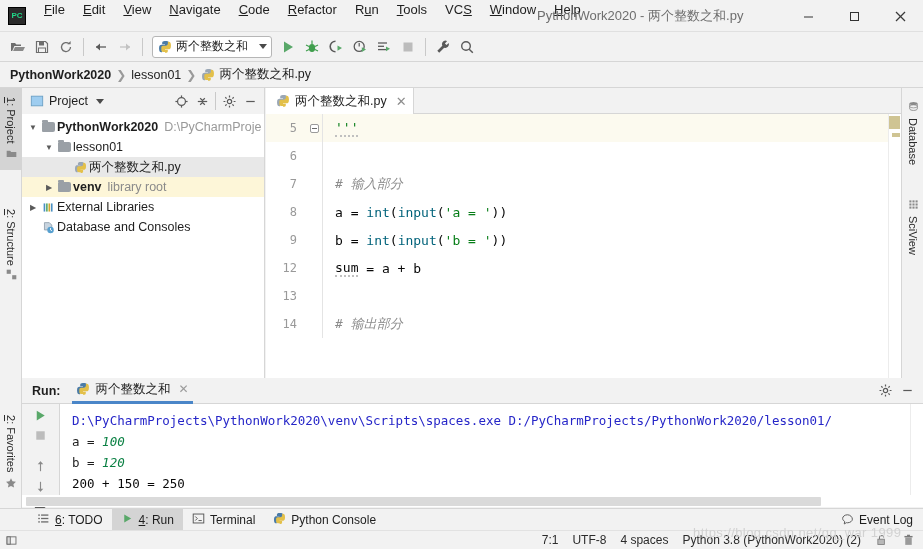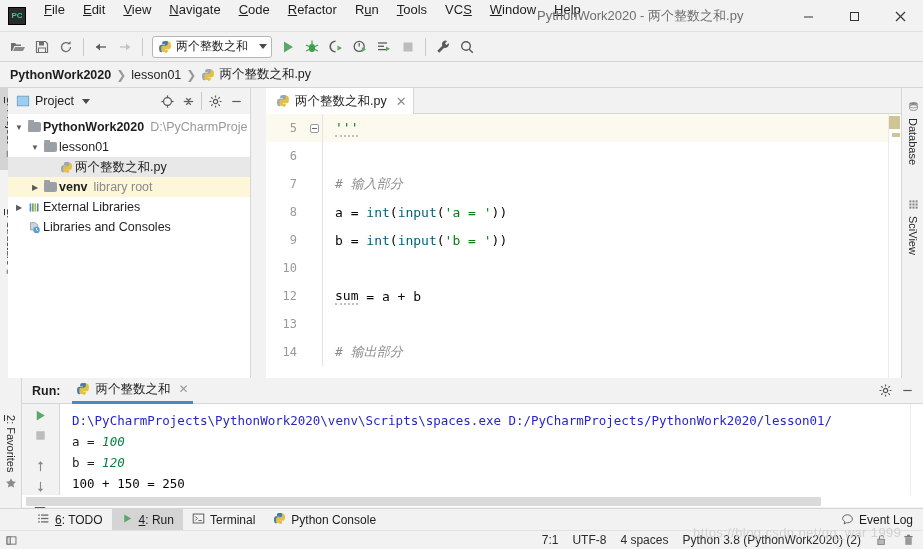--- a/index.html
+++ b/index.html
@@ -58,21 +58,21 @@
     gap:4px; padding:6px 0; white-space:nowrap; }
   .vtab.active { background:#d4d4d4; }
   .vtab u { text-decoration:underline; }
   .vicon { writing-mode:horizontal-tb; display:block; }
 
   
   .rbar { position:absolute; right:0; top:88px; width:22px; height:290px;
     background:#f2f2f2; border-left:1px solid #d6d6d6; }
 
   
-  .projpanel { position:absolute; left:8px; top:88px; width:243px; height:290px;
+  .projpanel { position:absolute; left:22px; top:88px; width:243px; height:290px;
     background:#f2f2f2; border-right:1px solid #d6d6d6; }
   .proj-header { height:26px; display:flex; align-items:center; padding:0 4px 0 8px; gap:5px; }
   .proj-title { font-size:12.5px; }
   .proj-hd-icons { margin-left:auto; display:flex; align-items:center; gap:1px; }
   .phi { width:20px; height:20px; display:flex; align-items:center; justify-content:center; border-radius:3px;}
   .tree { background:#fff; height:264px; padding-top:3px; overflow:hidden; position:relative; }
   .trow { height:20px; display:flex; align-items:center; font-size:12.5px; white-space:nowrap;
     padding-right:4px; }
   .trow .arrow { width:14px; display:flex; align-items:center; justify-content:center;
     flex:0 0 auto; color:#5a5a5a; font-size:8px; }
@@ -443,21 +443,21 @@
         </div>
         <div class="trow" style="padding-left: 4px;">
           <span class="arrow"></span>
           <span class="ticon">
             <svg width="13" height="13" viewBox="0 0 16 16">
               <path d="M3 2h6l3 3v6H3z" fill="#c8d4df" stroke="#8a9aa8" stroke-width="1"></path>
               <circle cx="10.5" cy="11" r="4" fill="#57a0d0"></circle>
               <path d="M10.5 8.6V11l1.7 1" stroke="#fff" stroke-width="1.1" fill="none"></path>
             </svg>
           </span>
-          <span class="tname">Libraries and Consoles</span>
+          <span class="tname">Database and Consoles</span>
         </div>
       </div>
   </div>
 
   <div class="editor">
     <div class="tabbar">
       <div class="etab">
         <svg class="pyicon" viewBox="0 0 16 16">
           <path d="M7.8 1.2c-2 0-3 .8-3 2v1.6h3.2v.5H3.9c-1.2 0-2.2.8-2.5 2.2-.3 1.6-.3 2.6 0 4.2.3 1.3 1 2.2 2.2 2.2h1.1v-2c0-1.3 1.1-2.5 2.5-2.5h3c1.1 0 2-.9 2-2V3.2c0-1.1-.9-1.9-2-2-.9 0-1.6 0-2.4 0z" fill="#9aa7b5"></path>
           <path d="M8.2 14.8c2 0 3-.8 3-2v-1.6H8v-.5h4.1c1.2 0 2.2-.8 2.5-2.2.3-1.6.3-2.6 0-4.2-.3-1.3-1-2.2-2.2-2.2h-1.1v2c0 1.3-1.1 2.5-2.5 2.5h-3c-1.1 0-2 .9-2 2v3.2c0 1.1.9 1.9 2 2 .9 0 1.6 0 2.4 0z" fill="#e3c04a"></path>
@@ -488,25 +488,20 @@
           <span class="gutter">8</span>
           <span class="foldcol"></span>
           <span class="codetext"><span class="plain">a </span><span class="plain">= </span><span class="fn">int</span><span class="plain">(</span><span class="fn">input</span><span class="plain">(</span><span class="str">'a = '</span><span class="plain">))</span></span>
         </div>
         <div class="cline">
           <span class="gutter">9</span>
           <span class="foldcol"></span>
           <span class="codetext"><span class="plain">b </span><span class="plain">= </span><span class="fn">int</span><span class="plain">(</span><span class="fn">input</span><span class="plain">(</span><span class="str">'b = '</span><span class="plain">))</span></span>
         </div>
         <div class="cline">
-          <span class="gutter">10</span>
-          <span class="foldcol"></span>
-          <span class="codetext"></span>
-        </div>
-        <div class="cline">
           <span class="gutter">12</span>
           <span class="foldcol"></span>
           <span class="codetext"><span class="plain squig">sum</span><span class="plain"> = a + b</span></span>
         </div>
         <div class="cline">
           <span class="gutter">13</span>
           <span class="foldcol"></span>
           <span class="codetext"></span>
         </div>
         <div class="cline">
@@ -581,21 +576,21 @@
         <div class="rs">
           <svg width="15" height="15" viewBox="0 0 16 16">
               <path d="M3 4l3 4-3 4M8 4l3 4-3 4" fill="none" stroke="#7a7a7a" stroke-width="1.3"></path>
             </svg>
         </div>
       </div>
       <div class="console" id="console">
           <div class="cl"><span class="path">D:\PyCharmProjects\PythonWork2020\venv\Scripts\spaces.exe D:/PyCharmProjects/PythonWork2020/lesson01/</span></div>
           <div class="cl"><span>a = </span><span class="ival">100</span></div>
           <div class="cl"><span>b = </span><span class="ival">120</span></div>
-          <div class="cl"><span class="plain">100 + 150 = 250</span></div>
+          <div class="cl"><span class="plain">200 + 150 = 250</span></div>
         </div>
       <div class="vscroll-run"></div>
       <div class="hscroll">
         <div class="hthumb" style="width:795px"></div>
       </div>
     </div>
   </div>
 
   <div class="twbar" id="twbar">
     <div class="twb" style="margin-left: 28px;">

